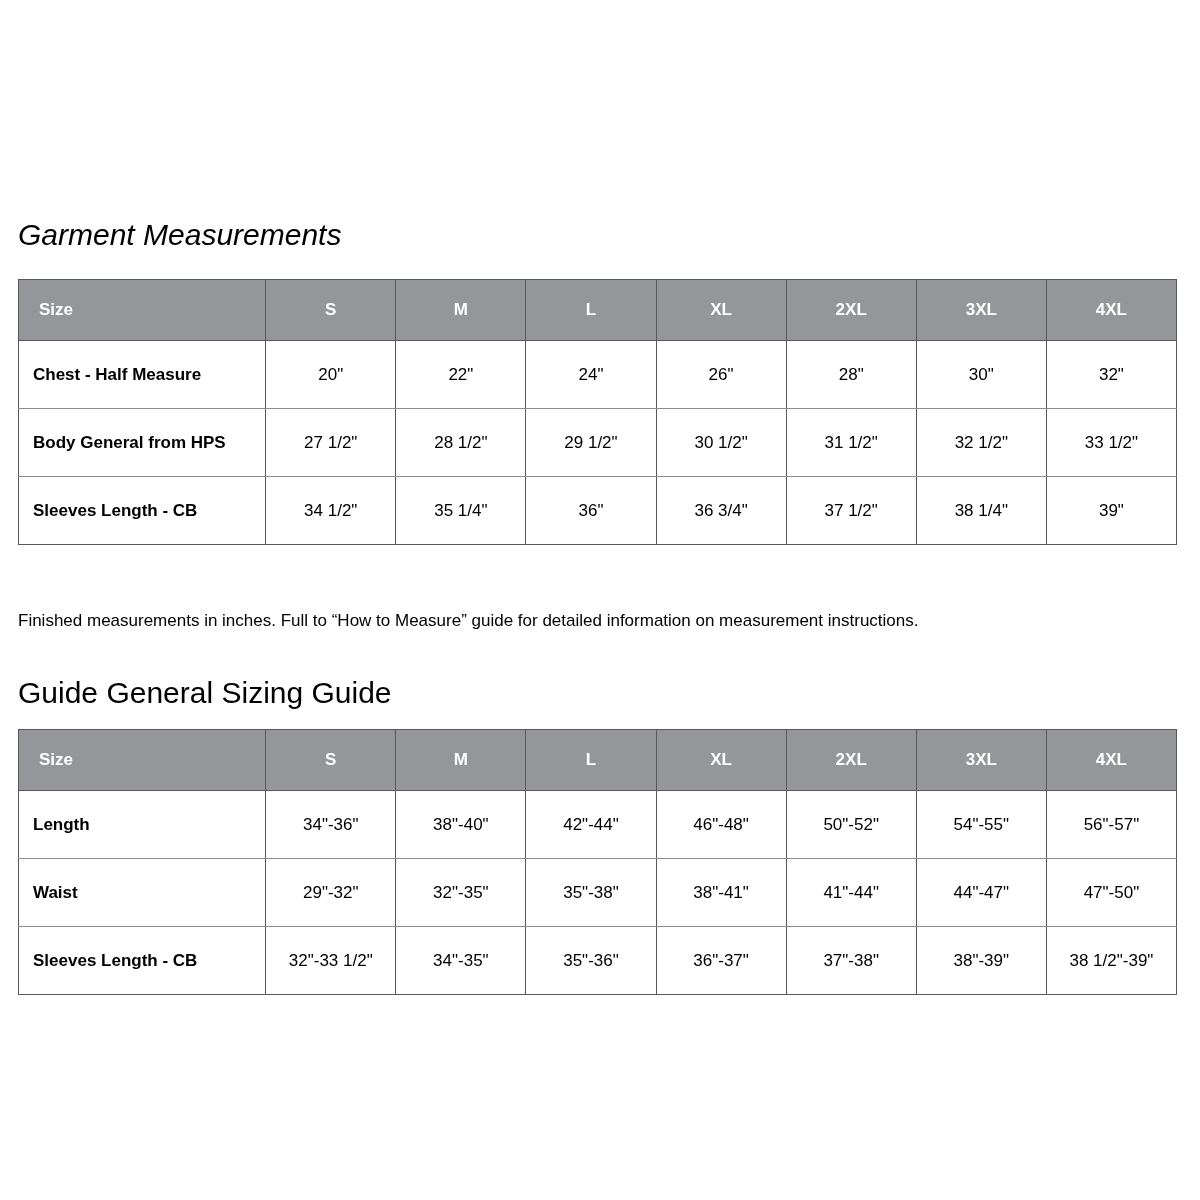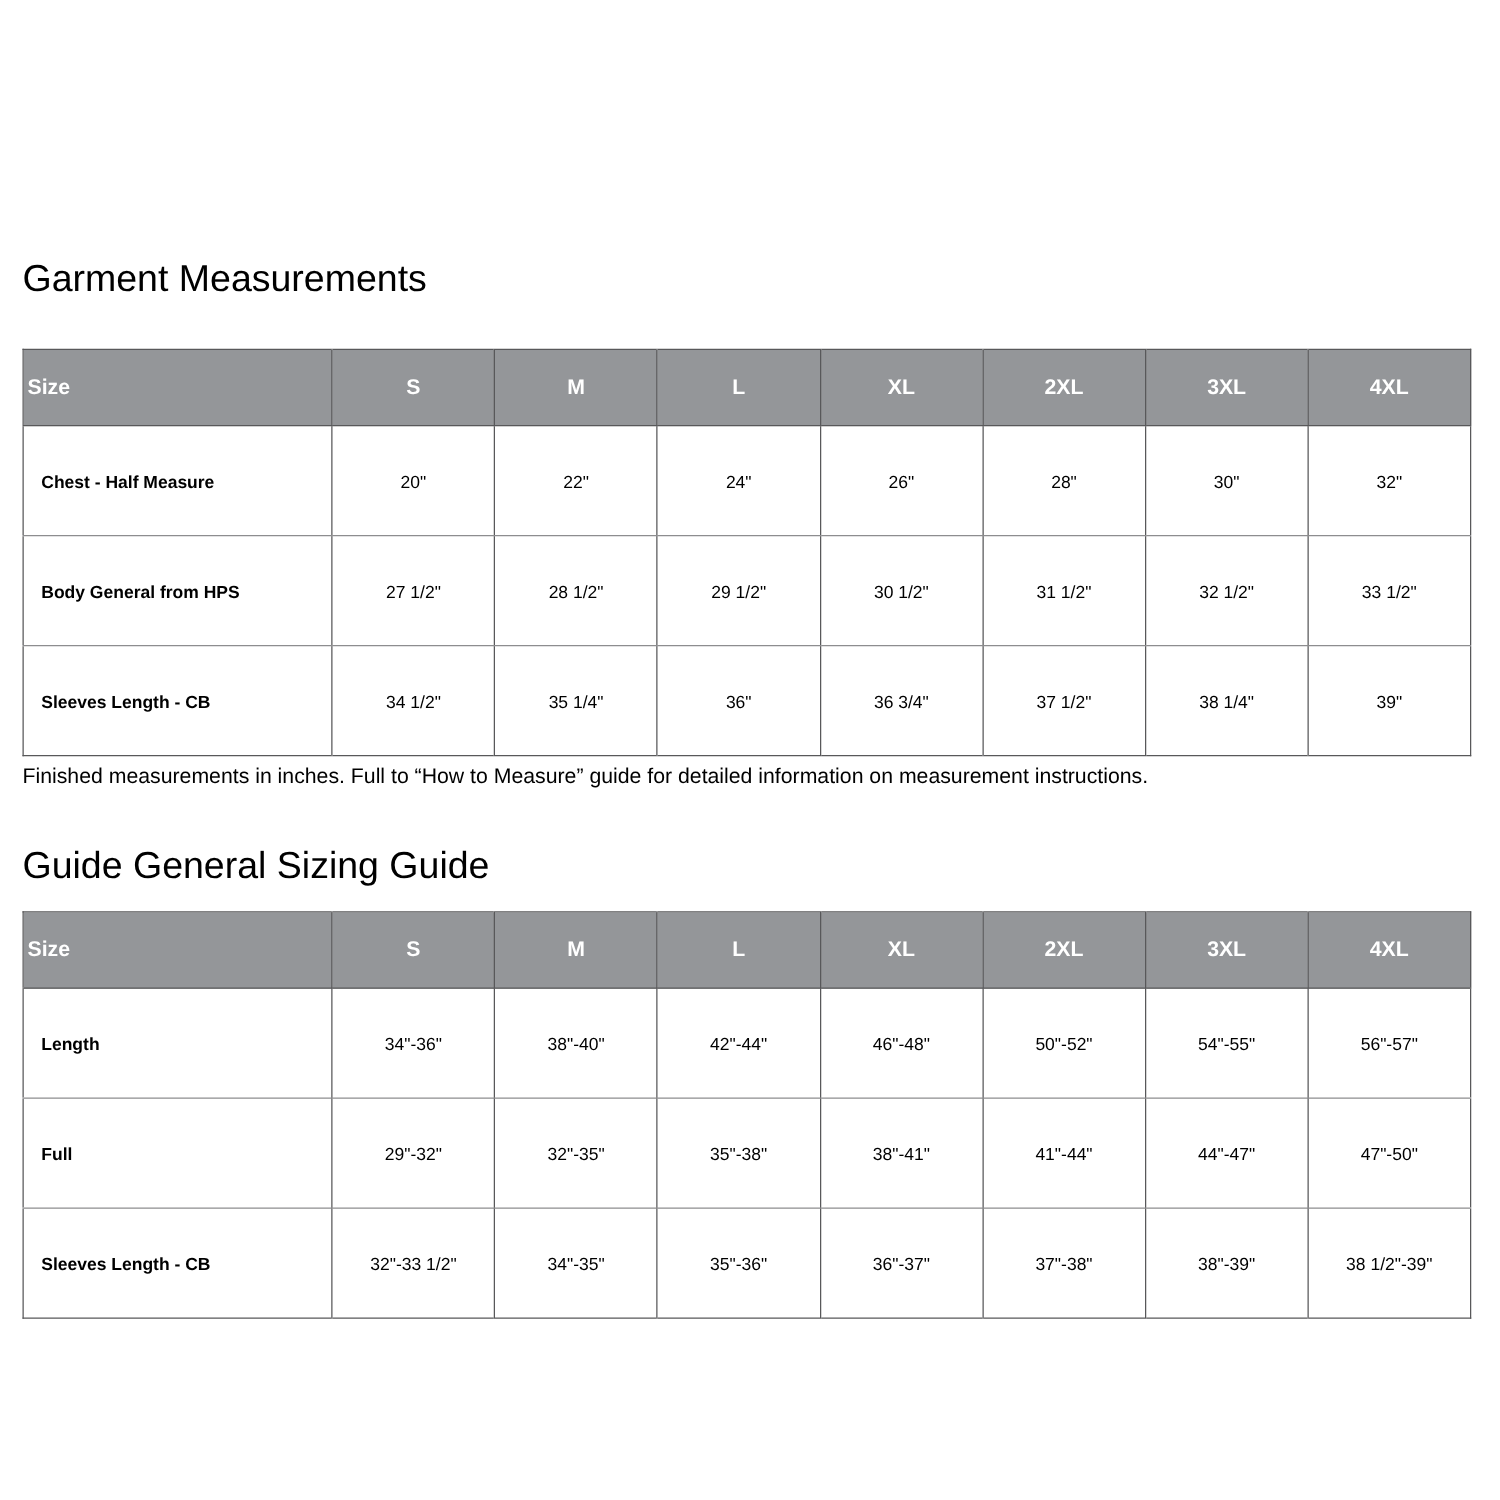--- a/index.html
+++ b/index.html
@@ -19,21 +19,21 @@
   .section-title {
     font-size: 30px;
     font-weight: 400;
     line-height: 34px;
     letter-spacing: 0px;
     color: #000000;
     margin: 0;
     padding: 0;
   }
 
-  #title-garment { position: absolute; left: 18px; top: 207px; }
+  #title-garment { position: absolute; left: 18px; top: 218px; font-style: italic; }
   #table-garment-wrap { position: absolute; left: 18px; top: 279px; }
   #footnote-wrap { position: absolute; left: 18px; top: 593px; }
   #title-adult { position: absolute; left: 18px; top: 676px; }
   #table-adult-wrap { position: absolute; left: 18px; top: 729px; }
 
   table.size-table {
     border-collapse: collapse;
     table-layout: fixed;
     width: 1159px;
     border: 1px solid #58585a;
@@ -49,30 +49,30 @@
     font-weight: bold;
     height: 60px;
     border-right: 1px solid #58585a;
     border-bottom: 1px solid #58585a;
     padding: 0;
     text-align: center;
     vertical-align: middle;
   }
   table.size-table thead th.label-head {
     text-align: left;
-    padding-left: 3px;
+    padding-left: 20px;
   }
   table.size-table thead th:last-child { border-right: none; }
 
   table.size-table tbody td {
     height: 59px;
-    font-size: 14px;
+    font-size: 17px;
     border-right: 1px solid #58585a;
     border-bottom: 1px solid #8d8d8f;
-    padding: 14px;
+    padding: 4px;
     text-align: center;
     vertical-align: middle;
     color: #000000;
     background: #ffffff;
   }
   table.size-table tbody td.row-label {
     text-align: left;
     padding-left: 14px;
     font-weight: bold;
   }
@@ -187,21 +187,21 @@
           <td class="row-label">Length</td>
           <td>34"-36"</td>
           <td>38"-40"</td>
           <td>42"-44"</td>
           <td>46"-48"</td>
           <td>50"-52"</td>
           <td>54"-55"</td>
           <td>56"-57"</td>
         </tr>
         <tr>
-          <td class="row-label">Full</td>
+          <td class="row-label">Waist</td>
           <td>29"-32"</td>
           <td>32"-35"</td>
           <td>35"-38"</td>
           <td>38"-41"</td>
           <td>41"-44"</td>
           <td>44"-47"</td>
           <td>47"-50"</td>
         </tr>
         <tr>
           <td class="row-label">Sleeves Length - CB</td>

